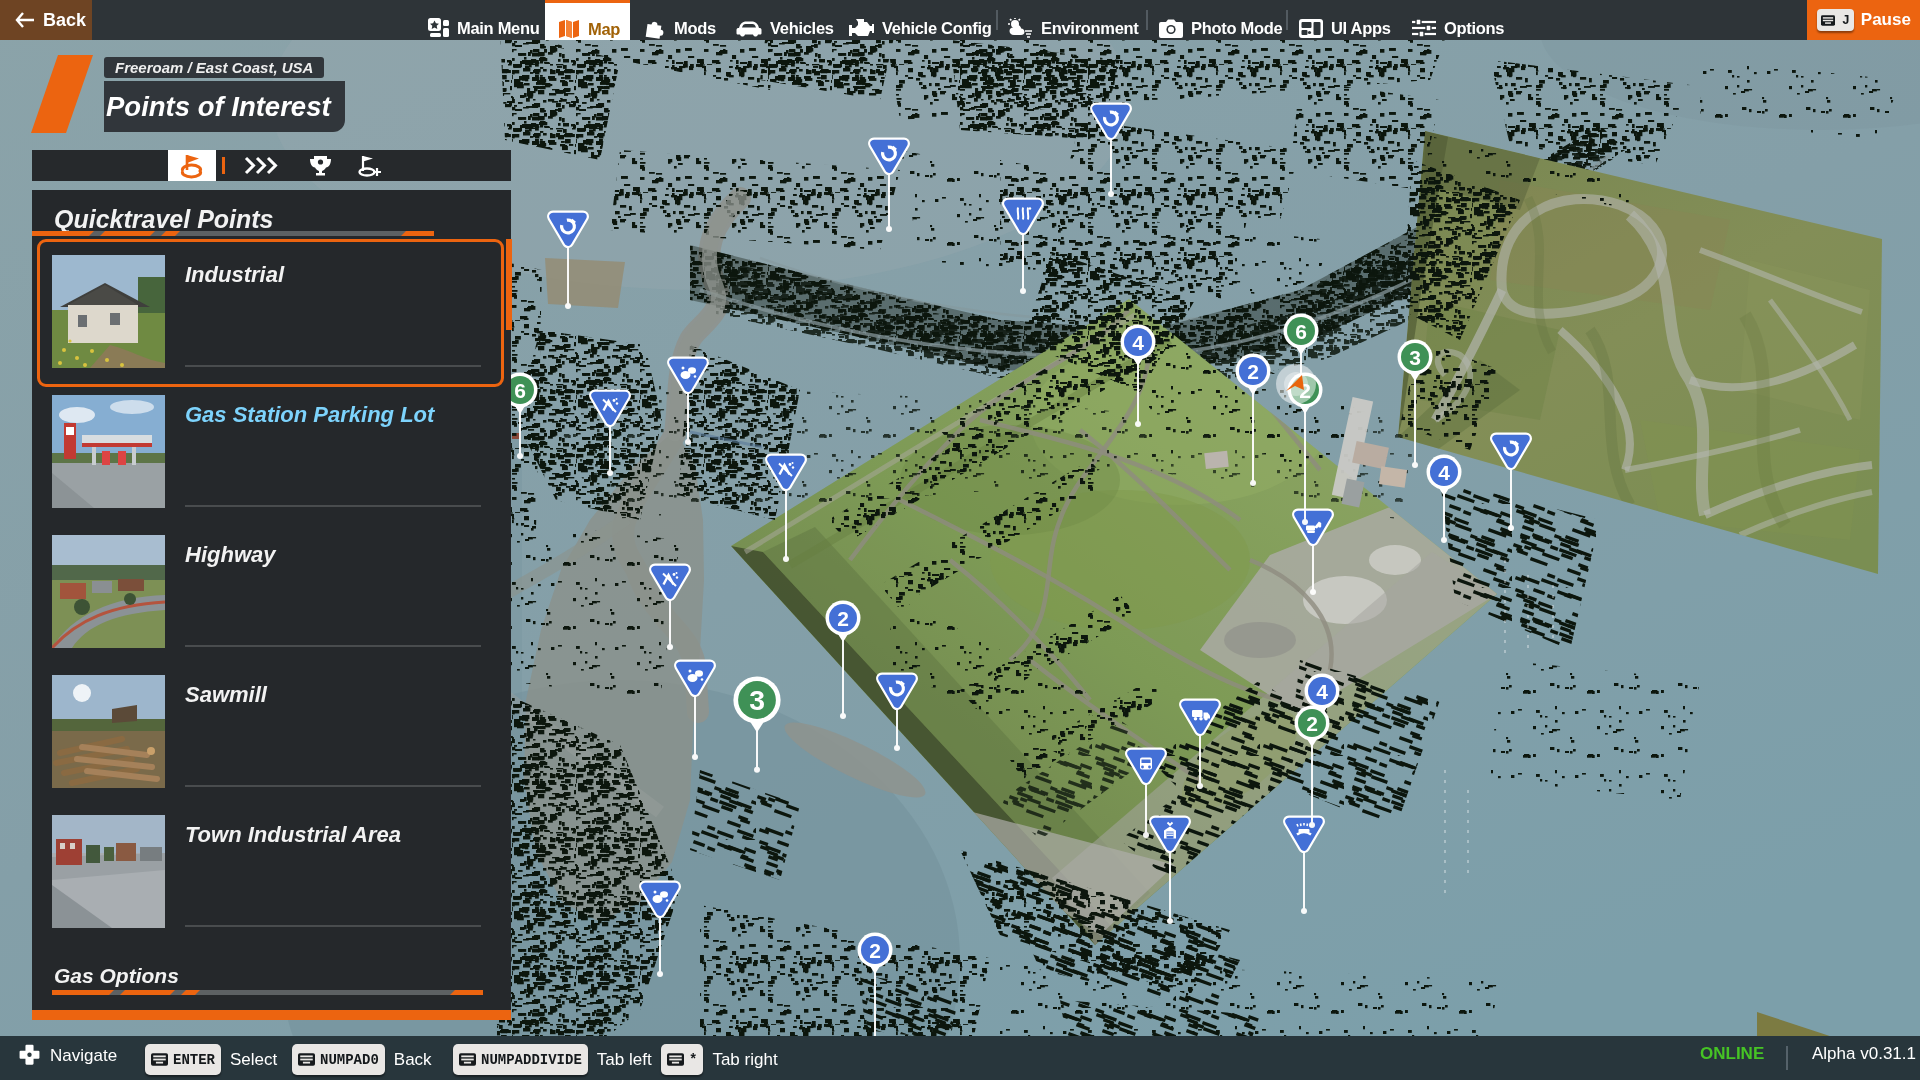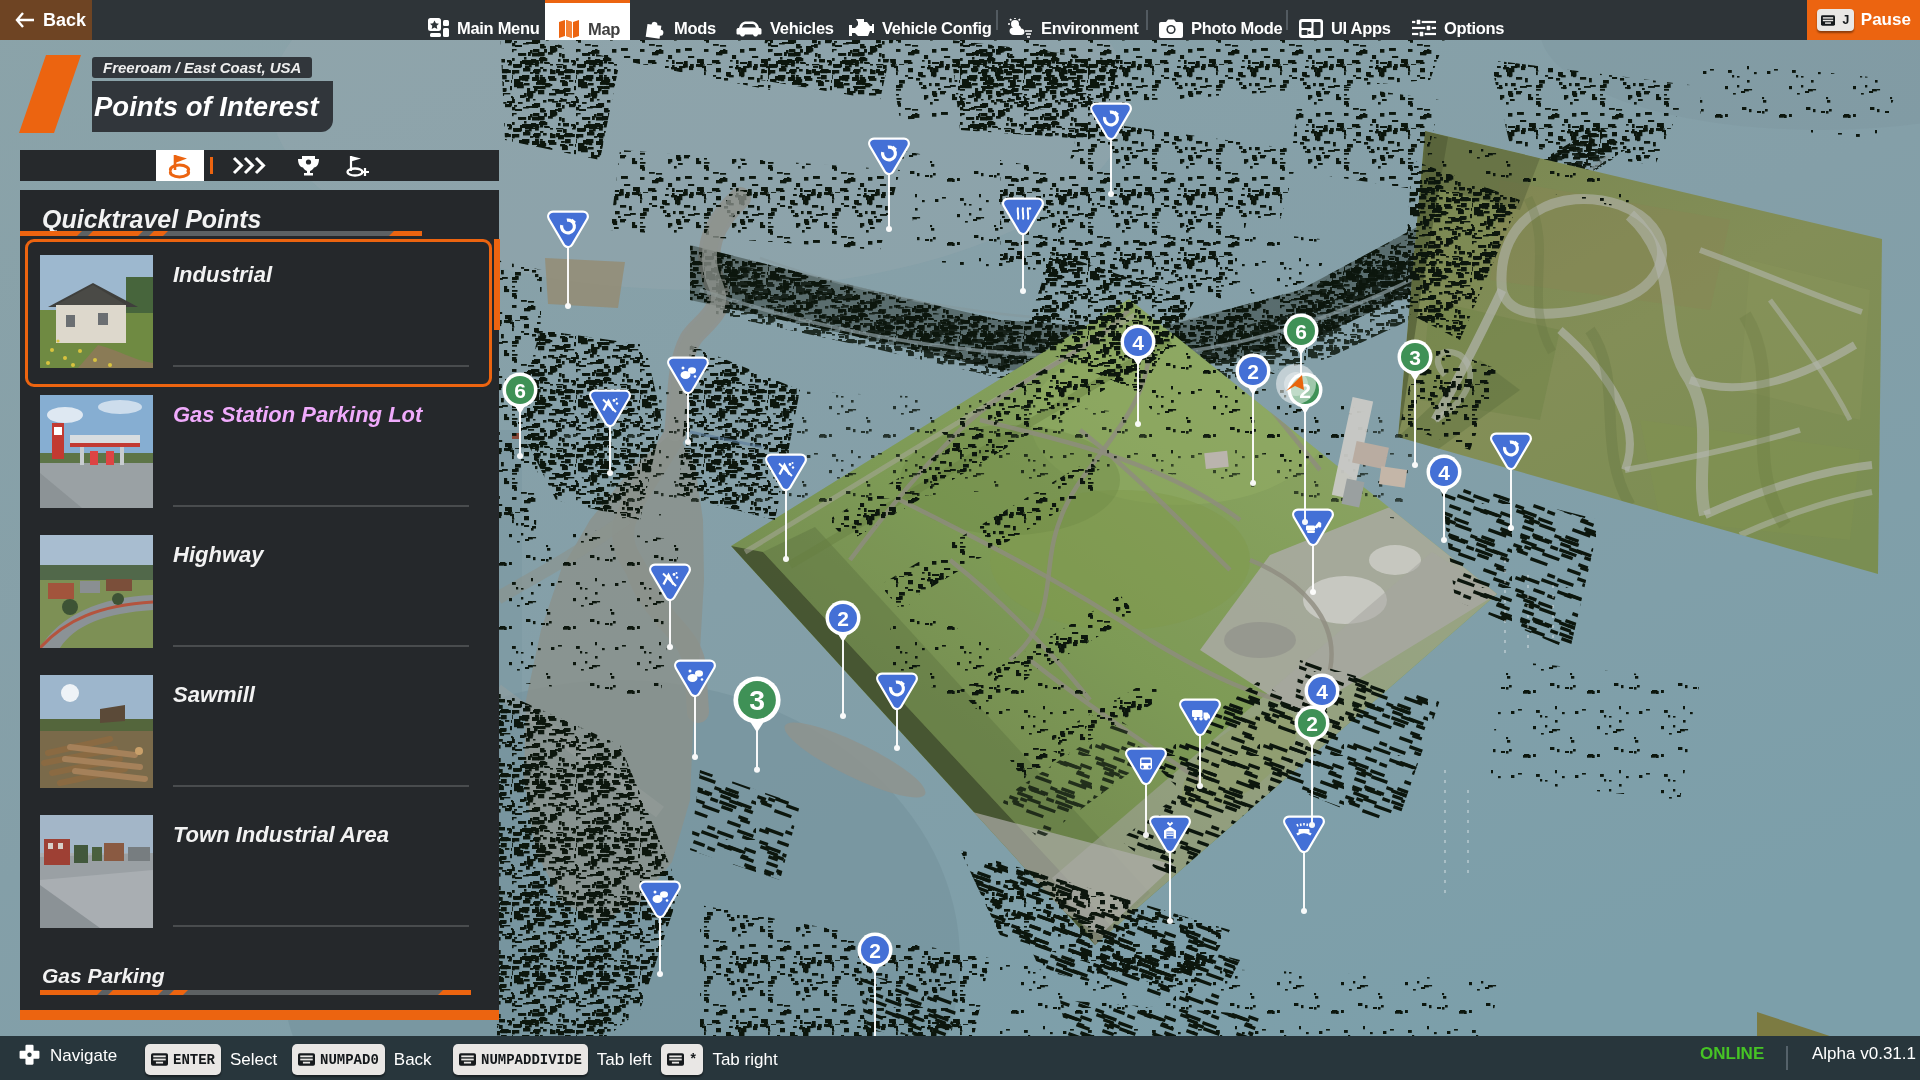--- a/index.html
+++ b/index.html
@@ -3,21 +3,21 @@
 <style>
 html,body{margin:0;padding:0;width:1920px;height:1080px;overflow:hidden;background:#87a1aa;
  font-family:"Liberation Sans",sans-serif;}
 #map{position:absolute;left:0;top:0}
 .bar{position:absolute;left:0;width:1920px;background:#2e3438;color:#fff}
 #topbar{top:0;height:40px;z-index:5}
 #bottombar{top:1036px;height:44px;background:#28363c;z-index:5}
 .tb{position:absolute;top:0;height:56px;display:flex;align-items:center;font-weight:bold;font-size:16.5px;letter-spacing:-0.3px}
 .tb svg{margin-right:8px}
 .sep{position:absolute;top:10px;width:2px;height:20px;background:#525a60}
-#panel{position:absolute;left:4px;top:0;width:1609px;height:1080px;z-index:4;pointer-events:none}
+#panel{position:absolute;left:16px;top:0;width:1609px;height:1080px;z-index:4;pointer-events:none}
 .keycap{display:inline-flex;align-items:center;background:#e9e7e5;color:#15191c;border-radius:5px;
  height:31px;padding:0 6px;font-family:"Liberation Mono",monospace;font-weight:bold;font-size:14px;
  box-shadow:0 2px 2px rgba(0,0,0,.4)}
 .keycap svg{margin-right:5px}
 .bb{position:absolute;top:1044px;display:flex;align-items:center;color:#fff;font-size:17px;z-index:6}
 .nw{white-space:nowrap}
 </style></head>
 <body>
 <svg id="map" width="1920" height="1080" viewBox="0 0 1920 1080">
 <defs>
@@ -919,21 +919,21 @@
         <rect x="0" y="0" width="13" height="13" rx="2.5" fill="#fff"></rect>
         <path d="M 6.5,2.5 L 7.9,5.3 11,5.7 8.7,7.8 9.3,10.9 6.5,9.4 3.7,10.9 4.3,7.8 2,5.7 5.1,5.3 Z" fill="#2e3438"></path>
         <rect x="15" y="2" width="6" height="6" rx="1.5" fill="#fff"></rect>
         <rect x="15" y="10" width="6" height="9" rx="1.5" fill="#fff"></rect>
         <rect x="2" y="15" width="11" height="4" rx="1.5" fill="#fff"></rect>
       </svg>
  <span>Main Menu</span>
     </div>
 <div style="position:absolute;left:545px;top:0;width:85px;height:40px;background:#fff;color:#15191c">
  <div style="position:absolute;top:0;left:0;right:0;height:3px;background:#ec6410"></div>
- <div class="tb" style="left:13px;color:#404040;top:1px">
+ <div class="tb" style="left:13px;color:#a16207;top:1px">
  <svg width="22" height="20" viewBox="0 0 22 20">
           <path d="M 1,3 L 7,1 L 7,17 L 1,19 Z M 8,1 L 14,3 L 14,19 L 8,17 Z M 15,3 L 21,1 L 21,17 L 15,19 Z" fill="#ec6410"></path>
           <path d="M 8,1 L 14,3 L 14,19 L 8,17 Z" fill="#f58234"></path>
         </svg>
  <span>Map</span>
       </div>
 </div>
 <div class="tb" style="left:644px">
  <svg width="22" height="22" viewBox="0 0 22 22">
         <path d="M 3,8 h 4 a 3,3 0 1 1 6,0 h 4 v 4 a 3,3 0 1 1 0,6 v 3 h -14 z" fill="#fff" transform="rotate(8 11 11)"></path>
@@ -1094,21 +1094,21 @@
           <rect x="30" y="40" width="70" height="8" fill="#d8dde0"></rect>
           <rect x="30" y="48" width="70" height="4" fill="#c23a32"></rect>
           <rect x="40" y="52" width="4" height="18" fill="#c8cdd0"></rect>
           <rect x="80" y="52" width="4" height="18" fill="#c8cdd0"></rect>
           <rect x="12" y="28" width="12" height="36" fill="#c23a32"></rect>
           <rect x="14" y="32" width="8" height="8" fill="#fff"></rect>
           <rect x="50" y="56" width="8" height="14" fill="#d44"></rect>
           <rect x="66" y="56" width="8" height="14" fill="#d44"></rect>
           <path d="M 0,78 L 42,113 L 0,113 Z" fill="#8c9396"></path>
         </svg></div>
-      <div class="nw" style="position:absolute;left:153px;top:212px;font-style:italic;font-weight:bold;font-size:22px;color:#f0abfc">Gas Station Parking Lot</div>
+      <div class="nw" style="position:absolute;left:153px;top:212px;font-style:italic;font-weight:bold;font-size:22px;color:#7dd3fc">Gas Station Parking Lot</div>
       <div style="position:absolute;left:153px;top:315px;width:296px;height:1.5px;background:#494c4e"></div>
  <div style="position:absolute;left:20px;top:345px;width:113px;height:113px"><svg width="113" height="113" viewBox="0 0 113 113">
           <rect width="113" height="45" fill="#a8bdd0"></rect>
           <rect y="30" width="113" height="20" fill="#51684a"></rect>
           <rect y="45" width="113" height="68" fill="#7d9055"></rect>
           <path d="M 0,113 C 20,80 60,62 113,60 L 113,75 C 65,78 35,90 20,113 Z" fill="#8b9296"></path>
           <path d="M 0,113 C 25,85 60,70 113,67" stroke="#b4543e" stroke-width="3" fill="none"></path>
           <rect x="8" y="48" width="26" height="16" fill="#a2543c"></rect>
           <rect x="40" y="46" width="20" height="12" fill="#8a8f92"></rect>
           <rect x="66" y="44" width="26" height="12" fill="#7b4f3a"></rect>
@@ -1146,21 +1146,21 @@
           <rect x="8" y="28" width="5" height="6" fill="#d8d0c8"></rect>
           <rect x="18" y="28" width="5" height="6" fill="#d8d0c8"></rect>
           <rect x="34" y="30" width="14" height="18" fill="#42583c"></rect>
           <rect x="52" y="32" width="10" height="14" fill="#4a603e"></rect>
           <rect x="64" y="28" width="20" height="18" fill="#8a5a42"></rect>
           <rect x="88" y="32" width="22" height="14" fill="#777d80"></rect>
           <path d="M 0,70 L 60,113 L 0,113 Z" fill="#7f868a" opacity="0.7"></path>
         </svg></div>
       <div class="nw" style="position:absolute;left:153px;top:632px;font-style:italic;font-weight:bold;font-size:22px;color:#f2f2f2">Town Industrial Area</div>
       <div style="position:absolute;left:153px;top:735px;width:296px;height:1.5px;background:#494c4e"></div>
- <div class="nw" style="position:absolute;left:22px;top:774px;color:#f2f2f2;font-style:italic;font-weight:bold;font-size:21px">Gas Parking</div>
+ <div class="nw" style="position:absolute;left:22px;top:774px;color:#f2f2f2;font-style:italic;font-weight:bold;font-size:21px">Gas Options</div>
  <div style="position:absolute;left:20px;top:800px">
         <svg width="431" height="5" viewBox="0 0 431 5" style="display:block">
 <rect x="0" y="0" width="419" height="5" fill="#5d6163"></rect>
 <polygon points="0,0 62,0 57,5 0,5" fill="#ec6410"></polygon>
 <polygon points="73,0 123,0 118,5 68,5" fill="#ec6410"></polygon>
 <polygon points="134,0 148,0 143,5 129,5" fill="#ec6410"></polygon>
 <polygon points="403,0 431,0 431,5 398,5" fill="#ec6410"></polygon>
 </svg>
       </div>
  <div style="position:absolute;left:0;top:820px;width:479px;height:10px;background:#ec6410"></div>

